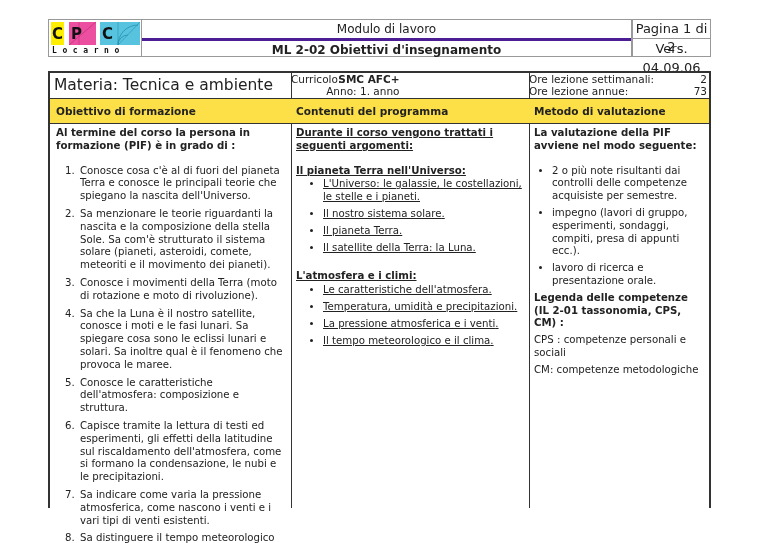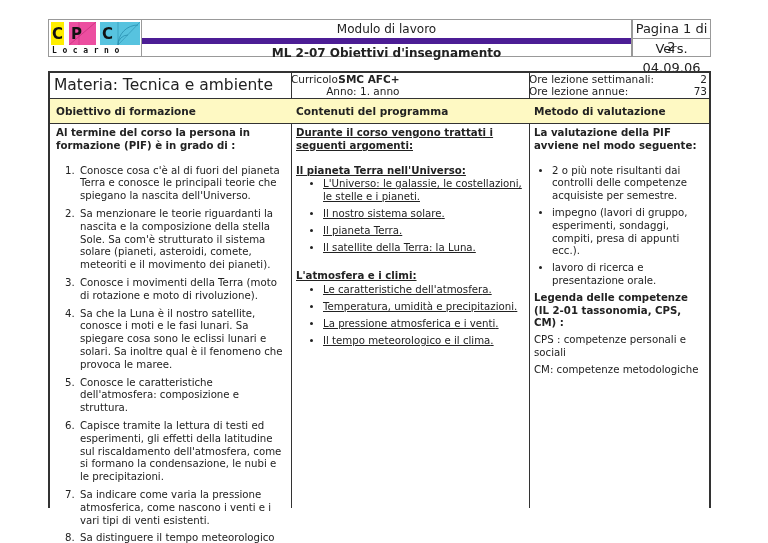--- a/index.html
+++ b/index.html
@@ -15,21 +15,21 @@
   .logo .p  { left:20px; width:27px; background:#ec4ea0; overflow:hidden; }
   .logo .c2 { left:51px; width:40px; background:#57c3df; overflow:hidden; }
   .logo .ltr { position:absolute; top:3px; font:bold 15px "DejaVu Sans", sans-serif; color:#111; }
   .logo .word { position:absolute; left:3px; bottom:1px; font:bold 8px "DejaVu Sans Mono", monospace;
                 letter-spacing:5.6px; color:#111;text-align:center; }
   .logo .diag { position:absolute; left:0; top:0; width:100%; height:100%; }
 
   .titlebox { position:absolute; left:94px; top:0; width:490px; height:38px;
               border:1px solid #999; border-left:none; box-sizing:border-box; }
   .titlebox .row { height:18px; text-align:center; font-size:12px; line-height:18px; }
-  .titlebox .row.top { border-bottom:6px solid #4c1d95; }
+  .titlebox .row.top { border-bottom:3px solid #4c1d95; }
   .titlebox .row.bot { font-weight:bold; font-size:12px; line-height:19px; }
   .pagebox { position:absolute; left:584px; top:0; width:79px; height:38px;
              border:1px solid #999; border-left:1px solid #999; box-sizing:border-box; }
   .pagebox .row { height:18px; text-align:center; font-size:13px; line-height:18px; }
   .pagebox .row.top { border-bottom:1px solid #999; }
   .pagebox .row.bot { line-height:19px; }
 
   
   .tbl { position:absolute; left:48px; top:71px; width:663px; height:437px;
          border-left:2px solid #333; border-right:2px solid #333; border-top:2px solid #333;
@@ -39,21 +39,21 @@
   .info .cur { position:absolute; left:241px; top:1px; font-size:10.5px; line-height:11.5px; }
   .info .cur .lbl { display:inline-block; width:44px; }
   .info .cur b { font-weight:bold;margin-top:22px; }
   .info .hrs { position:absolute; left:479px; top:1px; width:178px; font-size:10.5px; line-height:11.5px; }
   .info .hrs .line { display:flex; justify-content:space-between; }
 
   .vline { position:absolute; top:0; width:0; border-left:1px solid #333; height:100%; }
   .v1 { left:241px; } .v2 { left:479px; }
 
   .colhdr { position:absolute; left:0; top:26px; width:100%; height:24px;
-            background:#fef9c3; border-bottom:1px solid #333; }
+            background:#fde047; border-bottom:1px solid #333; }
   .colhdr span { position:absolute; top:6px; font-size:10.5px; font-weight:bold; color:#222; }
 
   .col { position:absolute; top:51px; font-size:10.2px; line-height:12.8px; color:#222; }
   .col1 { left:6px; width:228px; }
   .col2 { left:246px; width:228px;text-decoration:underline; }
   .col3 { left:484px; width:172px; }
   .intro { font-weight:bold; margin:3px 0 0 0; }
   ol.obj { margin:12px 0 0 0; padding-left:22px; }
   ol.obj li { margin-bottom:5px; padding-left:2px; }
   .sec-title { font-weight:bold; margin:0; }
@@ -87,21 +87,21 @@
         <line x1="18" y1="23" x2="40" y2="0" stroke="#2a8fb0" stroke-width="0.6"></line>
         <line x1="18" y1="0" x2="18" y2="23" stroke="#2a8fb0" stroke-width="0.6"></line>
       </svg>
       <span class="ltr" style="left:2px">C</span>
     </div>
     <span class="word">Locarno</span>
   </div>
 
   <div class="titlebox">
     <div class="row top">Modulo di lavoro</div>
-    <div class="row bot">ML 2-07 Obiettivi d'insegnamento</div>
+    <div class="row bot">ML 2-02 Obiettivi d'insegnamento</div>
   </div>
   <div class="pagebox">
     <div class="row top">Pagina 1 di 2</div>
     <div class="row bot">Vers. 04.09.06</div>
   </div>
 </div>
 
 <div class="tbl">
   <div class="vline v1"></div>
   <div class="vline v2"></div>

